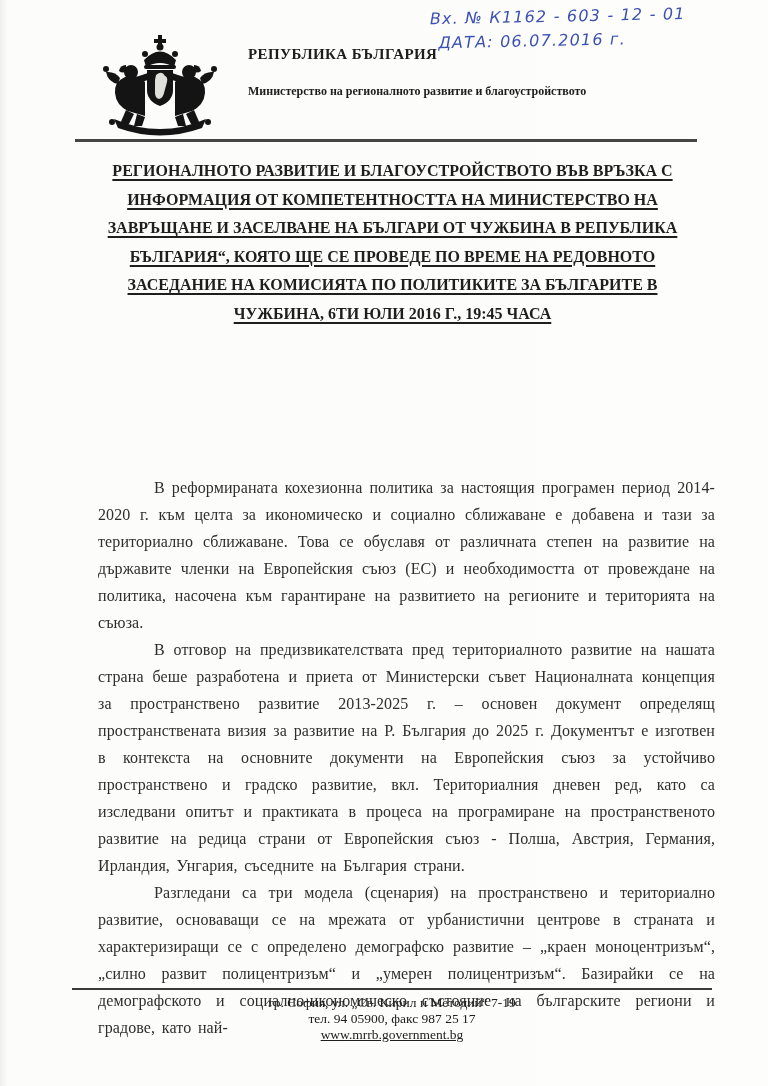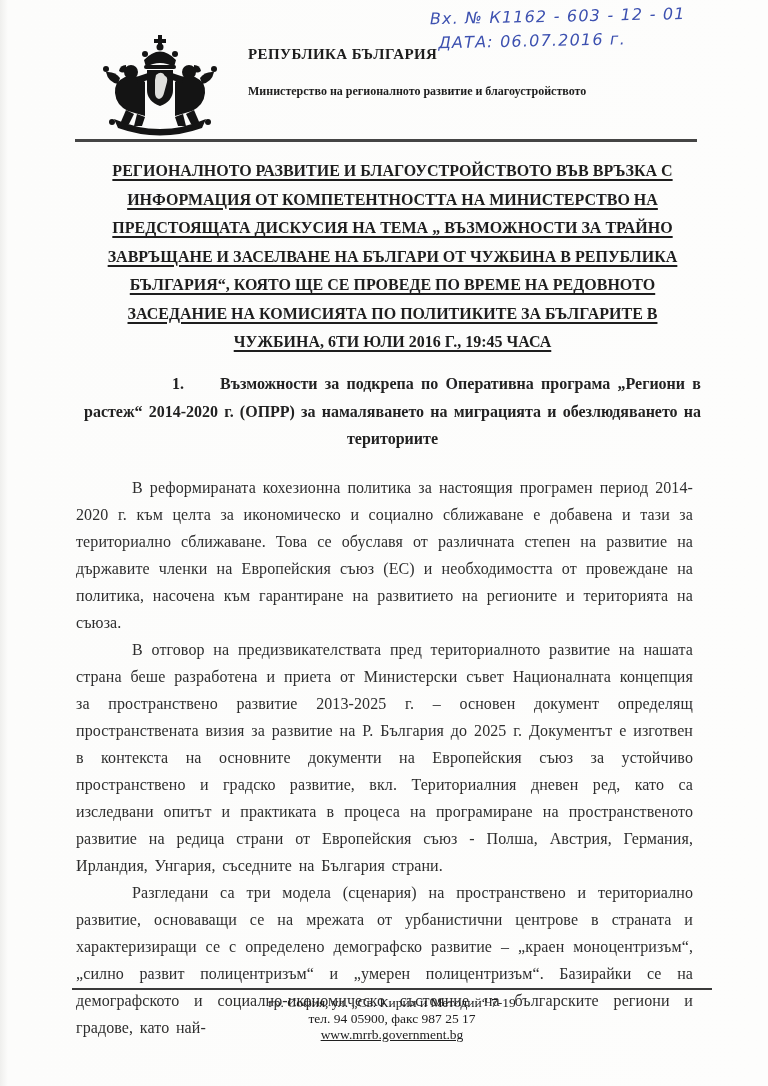--- a/index.html
+++ b/index.html
@@ -33,21 +33,21 @@
   .title-block div{text-decoration:underline;text-decoration-thickness:1.5px;text-underline-offset:3px;}
   
   .section-heading{
     position:absolute;top:370px;left:84px;width:617px;
     font-weight:bold;font-size:16px;line-height:27.5px;color:#222;
     text-align:justify;text-align-last:center;text-indent:88px;
   }
   .tab-gap{display:inline-block;width:36px;}
   
   .body-text{
-    position:absolute;top:474px;left:76px;width:617px;
+    position:absolute;top:474px;left:98px;width:617px;
     font-size:16px;line-height:27px;text-align:justify;color:#2e2e2e;
   }
   .body-text p{margin:0;text-indent:56px;word-spacing:0.16em;letter-spacing:0.1px;}
   
   .footer{
     position:absolute;top:988px;left:72px;width:640px;
     text-align:center;font-size:13.5px;line-height:16px;color:#202020;
   }
   .footer-rule{border:0;border-top:2px solid #3a3a3a;margin:0 0 5px 0;}
   .footer .website{text-decoration:underline;font-family:Liberation Serif, serif;}
@@ -107,30 +107,26 @@
 
   <div class="header-text">
     <p class="country">РЕПУБЛИКА БЪЛГАРИЯ</p>
     <p class="ministry">Министерство на регионалното развитие и благоустройството</p>
   </div>
   <div class="header-rule"></div>
 
   <div class="title-block">
     <div>РЕГИОНАЛНОТО РАЗВИТИЕ И БЛАГОУСТРОЙСТВОТО ВЪВ ВРЪЗКА С</div>
     <div>ИНФОРМАЦИЯ ОТ КОМПЕТЕНТНОСТТА НА МИНИСТЕРСТВО НА</div>
-    <div>ПРЕДСТОЯЩАТА ДИСКУСИЯ НА ТЕМА „ ВЪЗМОЖНОСТИ ЗА ТРАЙНО</div>
     <div>ЗАВРЪЩАНЕ И ЗАСЕЛВАНЕ НА БЪЛГАРИ ОТ ЧУЖБИНА В РЕПУБЛИКА</div>
     <div>БЪЛГАРИЯ“, КОЯТО ЩЕ СЕ ПРОВЕДЕ ПО ВРЕМЕ НА РЕДОВНОТО</div>
     <div>ЗАСЕДАНИЕ НА КОМИСИЯТА ПО ПОЛИТИКИТЕ ЗА БЪЛГАРИТЕ В</div>
     <div>ЧУЖБИНА, 6ТИ ЮЛИ 2016 Г., 19:45 ЧАСА</div>
   </div>
 
-  <div class="section-heading">
-    <span>1.</span><span class="tab-gap"></span><span>Възможности за подкрепа по Оперативна програма „Региони в растеж“ 2014-2020 г. (ОПРР) за намаляването на миграцията и обезлюдяването на териториите</span>
-  </div>
 
   <div class="body-text">
     <p>В реформираната кохезионна политика за настоящия програмен период 2014-2020 г. към целта за икономическо и социално сближаване е добавена и тази за териториално сближаване. Това се обуславя от различната степен на развитие на държавите членки на Европейския съюз (ЕС) и необходимостта от провеждане на политика, насочена към гарантиране на развитието на регионите и територията на съюза.</p>
     <p>В отговор на предизвикателствата пред териториалното развитие на нашата страна беше разработена и приета от Министерски съвет Националната концепция за пространствено развитие 2013-2025 г. – основен документ определящ пространствената визия за развитие на Р. България до 2025 г. Документът е изготвен в контекста на основните документи на Европейския съюз за устойчиво пространствено и градско развитие, вкл. Териториалния дневен ред, като са изследвани опитът и практиката в процеса на програмиране на пространственото развитие на редица страни от Европейския съюз - Полша, Австрия, Германия, Ирландия, Унгария, съседните на България страни.</p>
     <p>Разгледани са три модела (сценария) на пространствено и териториално развитие, основаващи се на мрежата от урбанистични центрове в страната и характеризиращи се с определено демографско развитие – „краен моноцентризъм“, „силно развит полицентризъм“ и „умерен полицентризъм“. Базирайки се на демографското и социално-икономическо състояние на българските региони и градове, като най-</p>
   </div>
 
   <div class="footer">
     <hr class="footer-rule">
     <div>гр. София, ул. „Св. Кирил и Методий“ 7-19</div>

